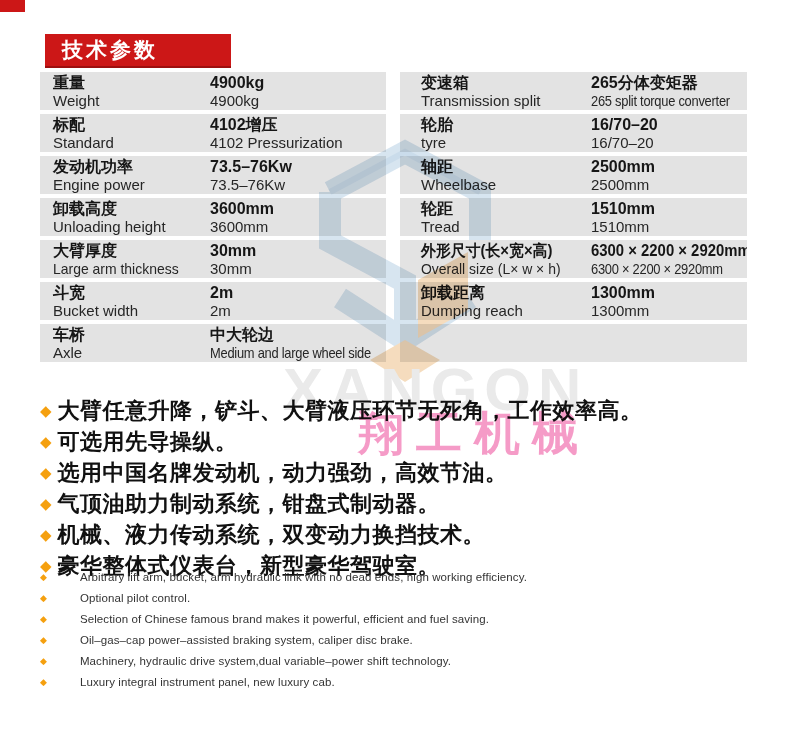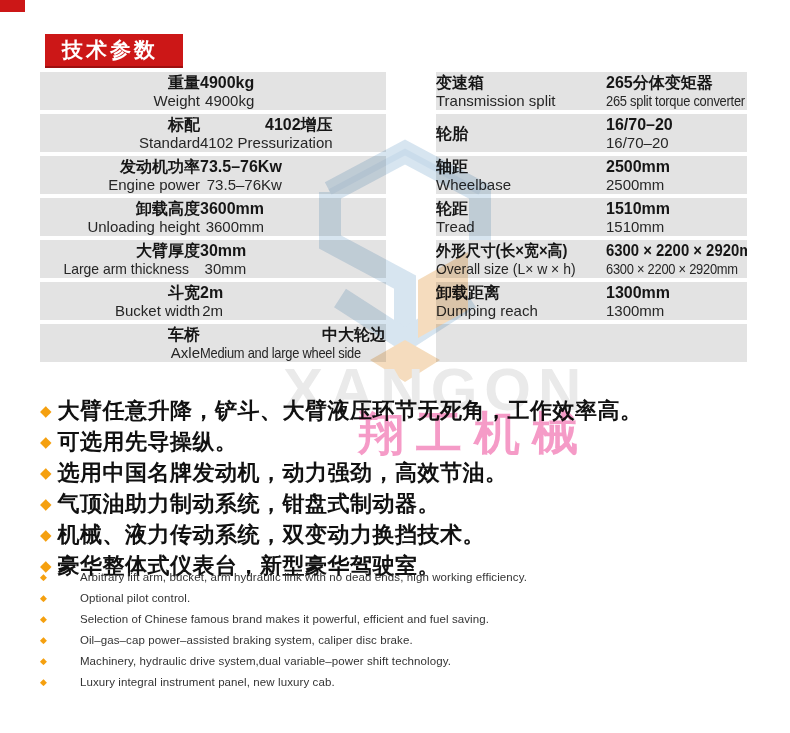--- a/index.html
+++ b/index.html
@@ -5,37 +5,37 @@
   html,body{margin:0;padding:0;background:#fff;}
   .page{
     position:relative;width:790px;height:733px;background:#fff;overflow:hidden;
     font-family:"Liberation Sans","DejaVu Sans",sans-serif;
   }
   .corner-mark{
     position:absolute;left:0;top:0;width:25px;height:12px;
     background:var(--accent-red,#cc1717);
   }
   .banner{
-    position:absolute;left:45px;top:34px;width:138px;height:34px;
+    position:absolute;left:45px;top:34px;width:186px;height:34px;
     background:var(--accent-red,#cc1717);
     border-bottom:2px solid #9e0f0f;box-sizing:border-box;
   }
   .banner .title{
     display:block;line-height:31px;padding-left:17px;
     color:#fff;font-size:21px;font-weight:bold;letter-spacing:3px;
   }
   .spec-table{position:absolute;top:72px;}
   .spec-table.left{left:40px;width:346px;}
   .spec-table.right{left:400px;width:347px;}
   .row{
     height:38px;margin-bottom:4px;background:var(--row-gray,#e3e3e3);
     display:flex;align-items:center;box-sizing:border-box;overflow:hidden;
   }
-  .spec-table.left .row{padding-left:3px;text-align:right;}
-  .spec-table.right .row{padding-left:0;margin-left:36px;}
+  .spec-table.left .row{padding-left:13px;}
+  .spec-table.right .row{padding-left:21px;}
   .cell{min-width:0;}
   .spec-table.left .cell.label{width:157px;flex:0 0 157px;}
   .spec-table.right .cell.label{width:170px;flex:0 0 170px;}
   .cell .zh{
     font-size:16px;font-weight:bold;line-height:19px;color:#161616;
     white-space:nowrap;transform-origin:left center;
   }
   .cell .en{
     font-size:15px;font-weight:normal;line-height:18px;color:#262626;
     white-space:nowrap;transform-origin:left center;
@@ -166,20 +166,21 @@
           <div class="en">Transmission split</div>
         </div>
         <div class="cell value">
           <div class="zh">265分体变矩器</div>
           <div class="en condensed">265 split torque converter</div>
         </div>
       </div>
       <div class="row">
         <div class="cell label">
           <div class="zh">轮胎</div>
+          <div class="en">tyre</div>
         </div>
         <div class="cell value">
           <div class="zh">16/70–20</div>
           <div class="en">16/70–20</div>
         </div>
       </div>
       <div class="row">
         <div class="cell label">
           <div class="zh">轴距</div>
           <div class="en">Wheelbase</div>

